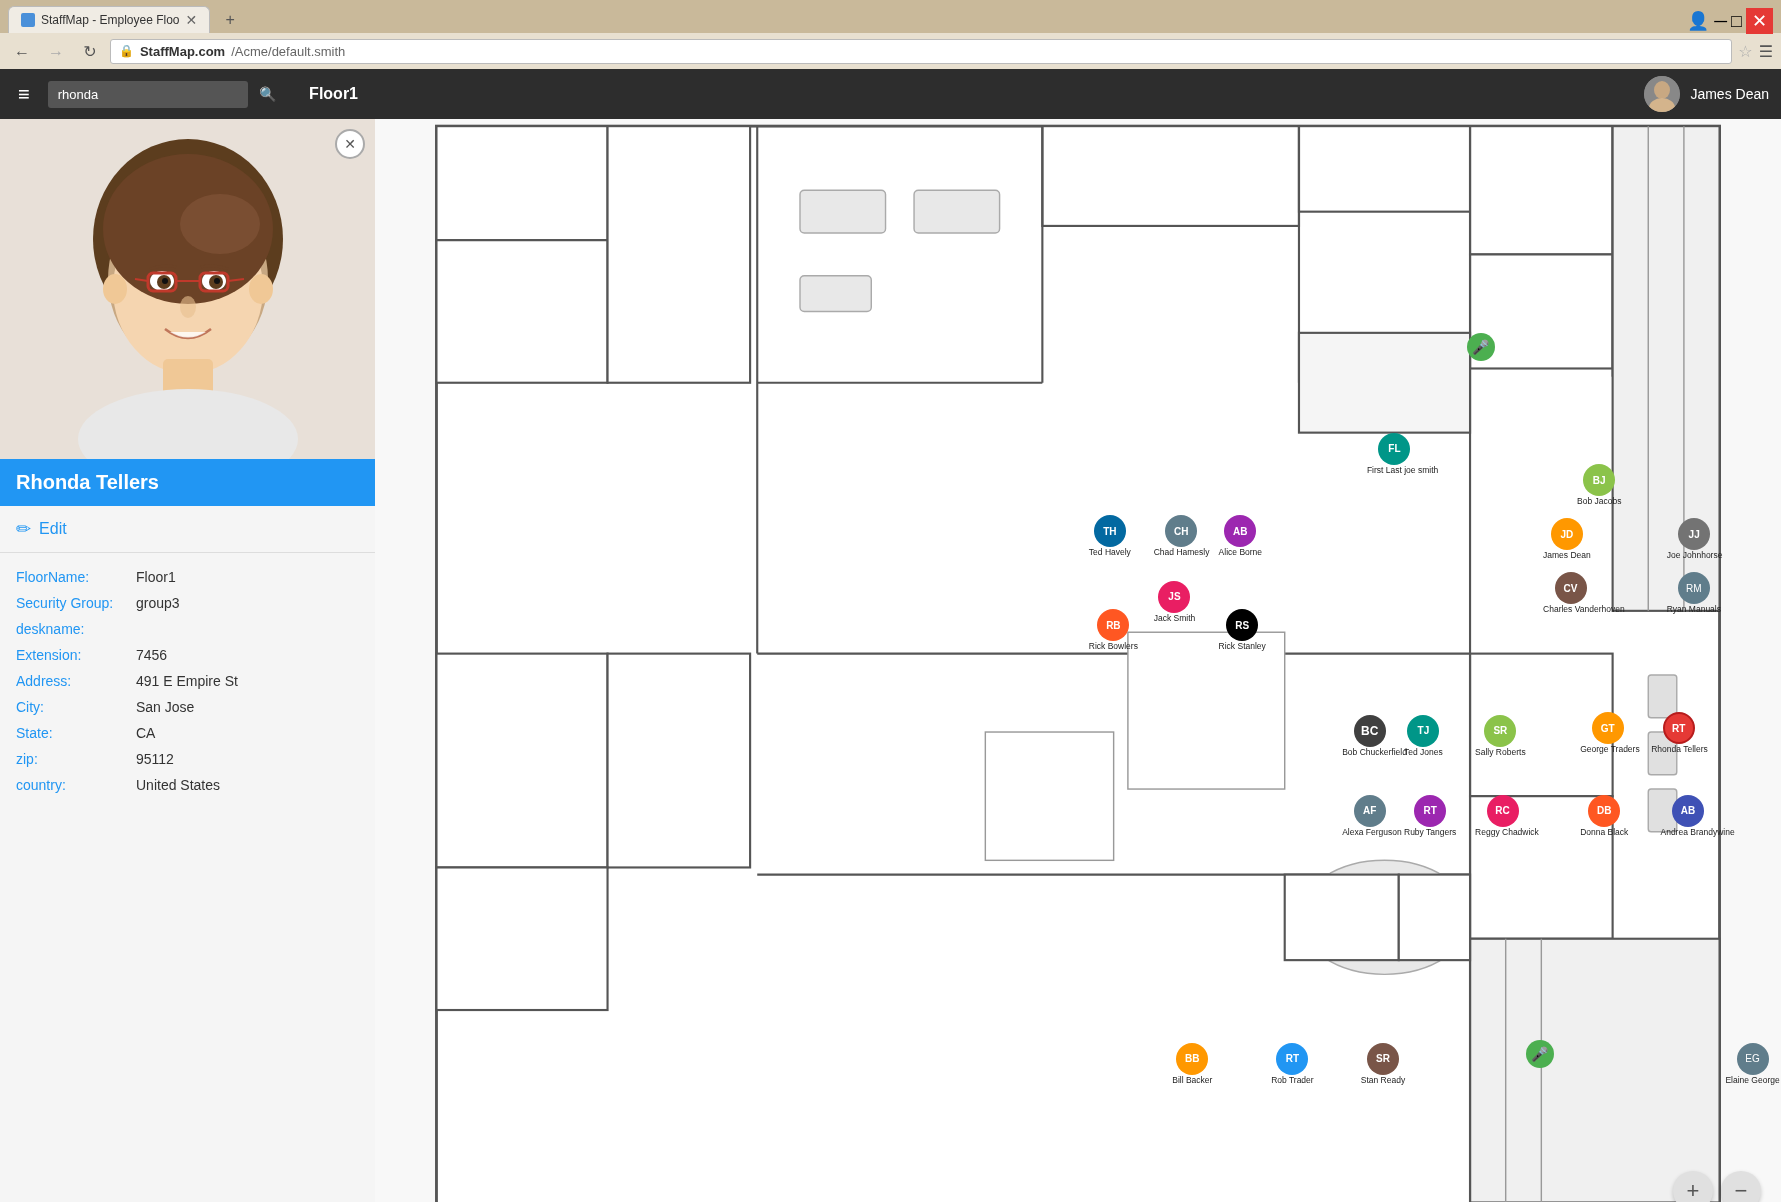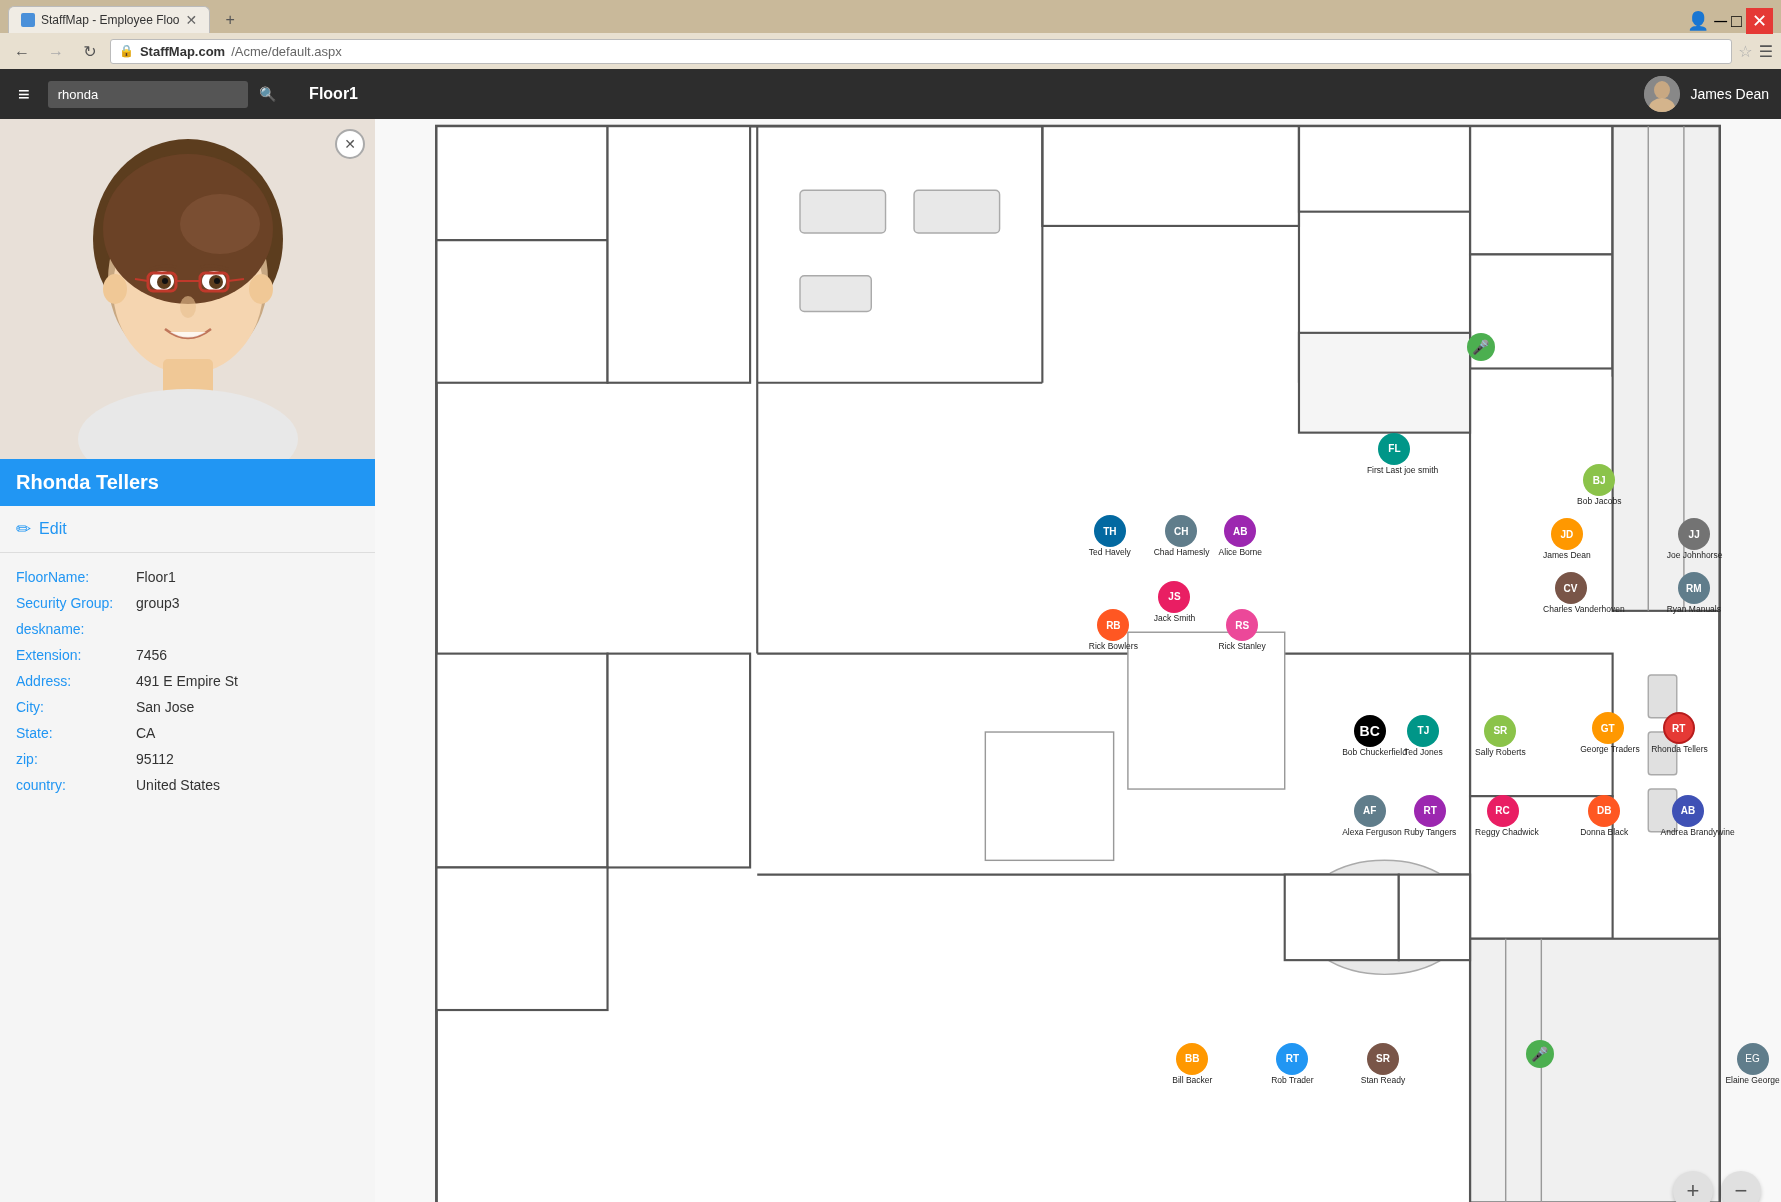--- a/index.html
+++ b/index.html
@@ -82,21 +82,21 @@
       <span style="font-size:18px;cursor:pointer;color:white;background:#e53935;padding:2px 6px;">✕</span>
     </div>
   </div>
   <div class="address-bar-row">
     <button class="nav-btn">←</button>
     <button class="nav-btn" disabled="">→</button>
     <button class="nav-btn">↻</button>
     <div class="address-box">
       <span style="color:#888;font-size:12px;">🔒</span>
       <span class="address-domain">StaffMap.com</span>
-        <span class="address-path">/Acme/default.aspx</span>
+        <span class="address-path">/Acme/default.smith</span>
     </div>
     <button class="star-btn">☆</button>
     <button class="menu-btn">☰</button>
   </div>
 </div>
 
 <div class="app-bar">
   <span class="hamburger">≡</span>
   <input class="search-box" type="text" value="rhonda" placeholder="rhonda" style="">
   <span style="color:white;font-size:14px;cursor:pointer;">🔍</span>
@@ -289,21 +289,21 @@
           </div>
           <div class="marker-group" style="left: 55.3846%; top: 41.5385%;">
             <div class="av" style="background: rgb(233, 30, 99); width: 32px; height: 32px; border-radius: 50%; display: flex; align-items: center; justify-content: center; font-size: 10px; font-weight: bold; color: white;">JS</div>
             <div class="marker-label">Jack Smith</div>
           </div>
           <div class="marker-group" style="left: 50.7692%; top: 44.1026%;">
             <div class="av" style="background: rgb(255, 87, 34); width: 32px; height: 32px; border-radius: 50%; display: flex; align-items: center; justify-content: center; font-size: 10px; font-weight: bold; color: white;">RB</div>
             <div class="marker-label">Rick Bowlers</div>
           </div>
           <div class="marker-group" style="left: 60%; top: 44.1026%;">
-            <div class="av" style="background: #ec4899; width: 32px; height: 32px; border-radius: 50%; display: flex; align-items: center; justify-content: center; font-size: 10px; font-weight: bold; color: white;">RS</div>
+            <div class="av" style="background: #000000; width: 32px; height: 32px; border-radius: 50%; display: flex; align-items: center; justify-content: center; font-size: 10px; font-weight: bold; color: white;">RS</div>
             <div class="marker-label">Rick Stanley</div>
           </div>
           <div class="marker-group" style="left: 70.5495%; top: 28.2051%;">
             <div class="av" style="background: rgb(0, 150, 136); width: 32px; height: 32px; border-radius: 50%; display: flex; align-items: center; justify-content: center; font-size: 10px; font-weight: bold; color: white;">FL</div>
             <div class="marker-label">First Last joe smith</div>
           </div>
           <div class="marker-group" style="left: 85.4945%; top: 31.0256%;">
             <div class="av" style="background: rgb(139, 195, 74); width: 32px; height: 32px; border-radius: 50%; display: flex; align-items: center; justify-content: center; font-size: 10px; font-weight: bold; color: white;">BJ</div>
             <div class="marker-label">Bob Jacobs</div>
           </div>
@@ -313,25 +313,25 @@
           </div>
           <div class="marker-group" style="left: 91.8681%; top: 35.8974%;">
             <div class="av" style="background: #737373; width: 32px; height: 32px; border-radius: 50%; display: flex; align-items: center; justify-content: center; font-size: 10px; font-weight: bold; color: white;">JJ</div>
             <div class="marker-label">Joe Johnhorse</div>
           </div>
           <div class="marker-group" style="left: 83.0769%; top: 40.7692%;">
             <div class="av" style="background: rgb(121, 85, 72); width: 32px; height: 32px; border-radius: 50%; display: flex; align-items: center; justify-content: center; font-size: 10px; font-weight: bold; color: white;">CV</div>
             <div class="marker-label">Charles Vanderhoven</div>
           </div>
           <div class="marker-group" style="left: 91.8681%; top: 40.7692%;">
-            <div class="av" style="background: rgb(96, 125, 139); width: 32px; height: 32px; border-radius: 50%; display: flex; align-items: center; justify-content: center; font-size: 10px; font-weight: bold; color: white;">RM</div>
+            <div class="av" style="background: rgb(96, 125, 139); width: 32px; height: 32px; border-radius: 50%; display: flex; align-items: center; justify-content: center; font-size: 10px; font-weight: normal; color: white;">RM</div>
             <div class="marker-label">Ryan Manuals</div>
           </div>
           <div class="marker-group" style="left: 68.7912%; top: 53.5897%;">
-            <div class="av" style="background: #000000; width: 32px; height: 32px; border-radius: 50%; display: flex; align-items: center; justify-content: center; font-size: 14px; font-weight: bold; color: white;">BC</div>
+            <div class="av" style="background: #404040; width: 32px; height: 32px; border-radius: 50%; display: flex; align-items: center; justify-content: center; font-size: 12px; font-weight: bold; color: white;">BC</div>
             <div class="marker-label">Bob Chuckerfield</div>
           </div>
           <div class="marker-group" style="left: 73.1868%; top: 53.5897%;">
             <div class="av" style="background: rgb(0, 150, 136); width: 32px; height: 32px; border-radius: 50%; display: flex; align-items: center; justify-content: center; font-size: 10px; font-weight: bold; color: white;">TJ</div>
             <div class="marker-label">Ted Jones</div>
           </div>
           <div class="marker-group" style="left: 78.2418%; top: 53.5897%;">
             <div class="av" style="background: rgb(139, 195, 74); width: 32px; height: 32px; border-radius: 50%; display: flex; align-items: center; justify-content: center; font-size: 10px; font-weight: bold; color: white;">SR</div>
             <div class="marker-label">Sally Roberts</div>
           </div>

